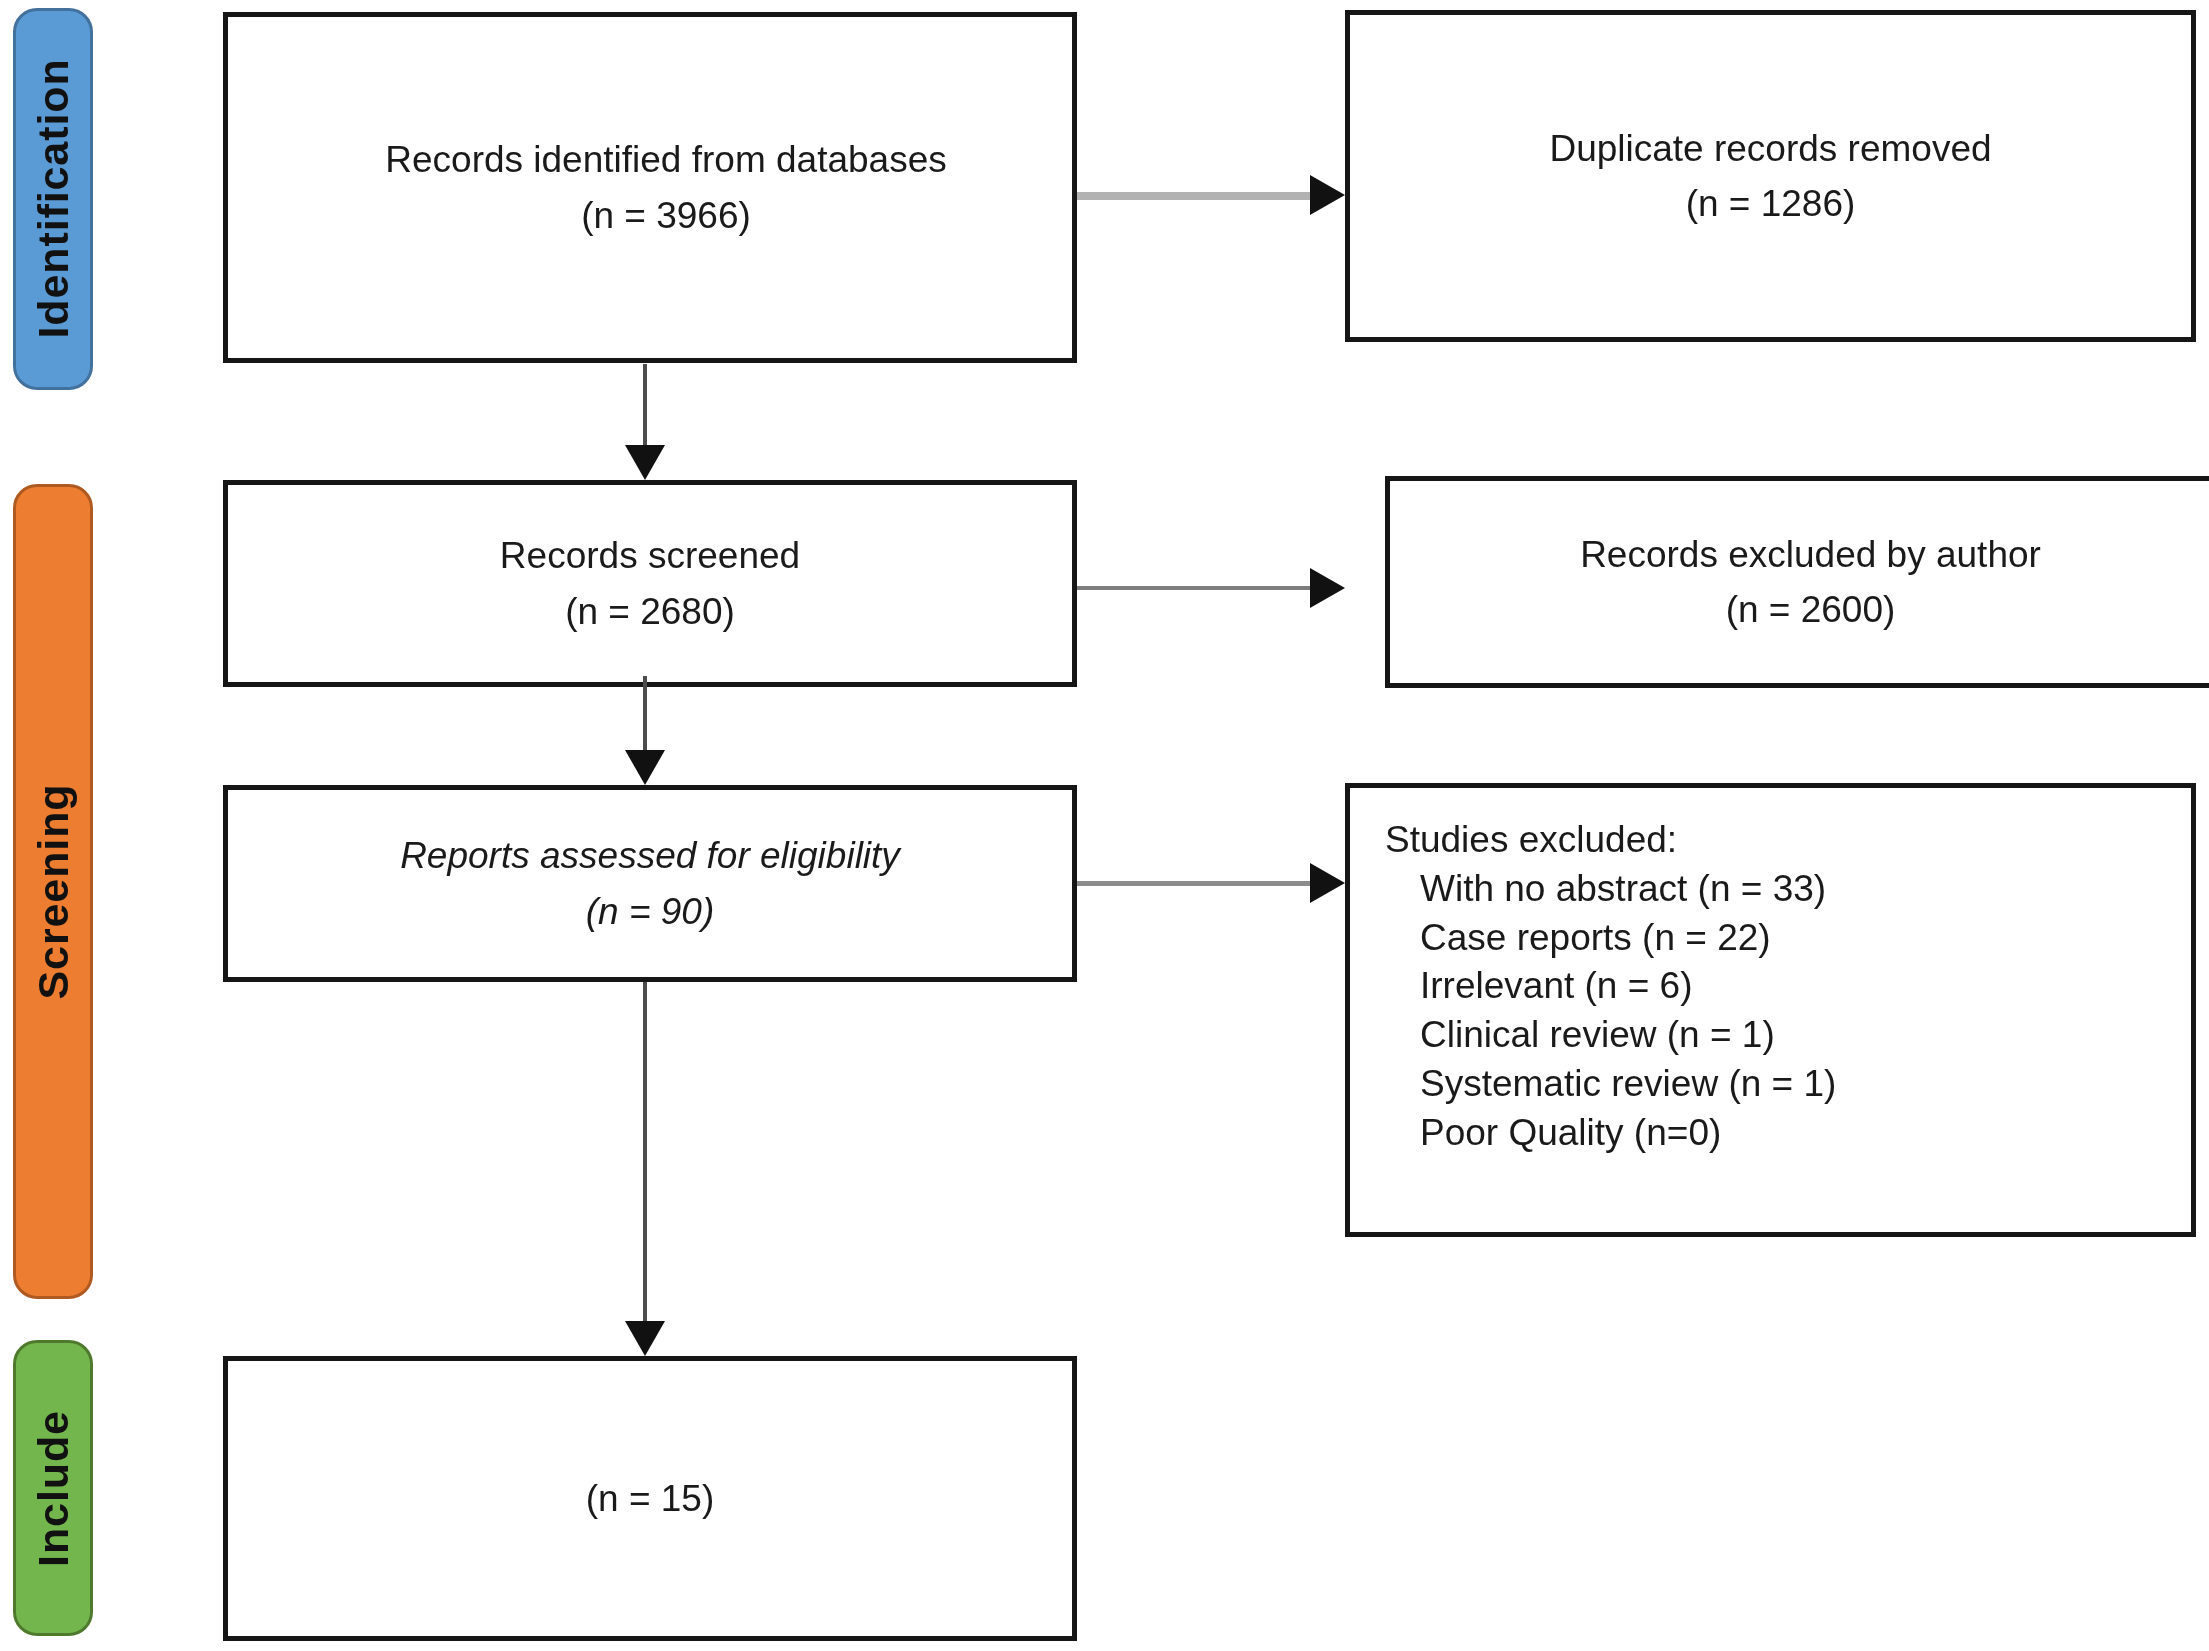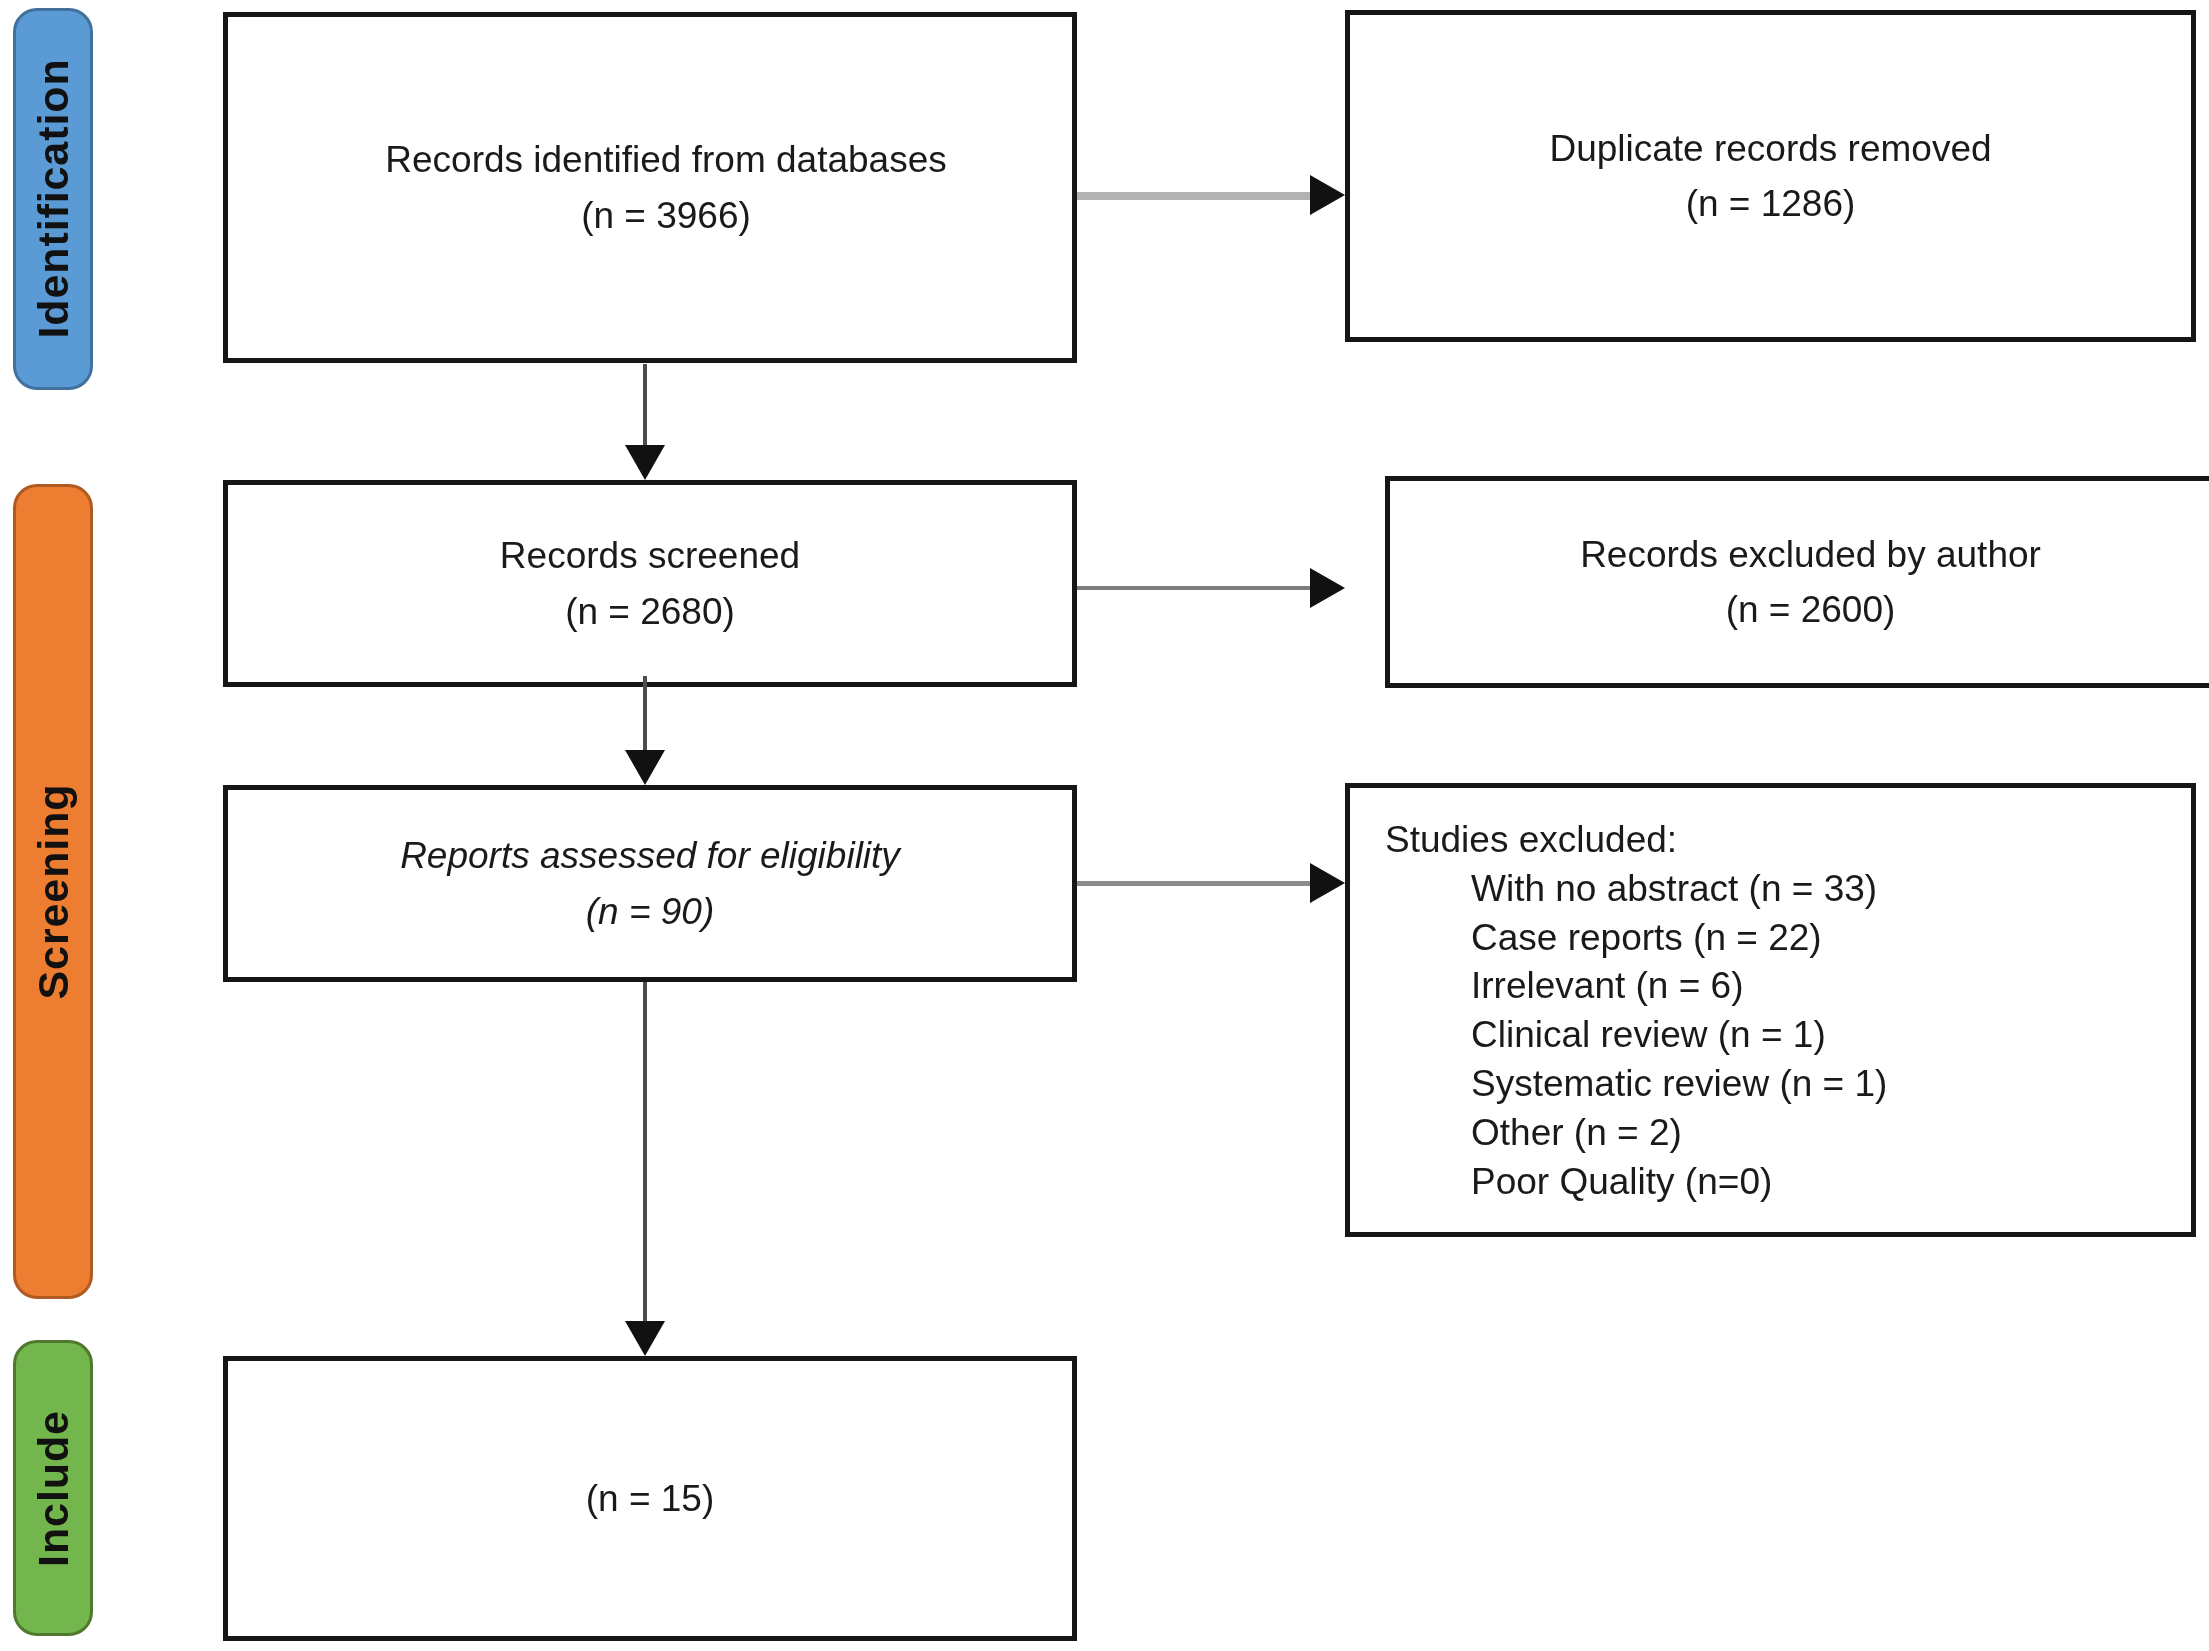--- a/index.html
+++ b/index.html
@@ -59,21 +59,21 @@
   .b-excluded-author{left:1345px;top:476px;width:851px;height:212px;margin-left:40px;}
   .b-assessed{left:223px;top:785px;width:854px;height:197px;font-style:italic;}
   .b-reports-excluded{left:1345px;top:783px;width:851px;height:454px;}
   .b-included{left:223px;top:1356px;width:854px;height:285px;}
 
   .box-list{
     padding:28px 22.4px 0 35px;
     font-size:37px;
     line-height:1.32;
   }
-  .excl-item{margin-left:86px;}
+  .excl-item{margin-left:35px;}
 
   
   .hline,.vline{position:absolute;}
   .hline{background:#9a9a9a;}
   .vline{background:#4d4d4d;}
   .ah-right{
     position:absolute;width:0;height:0;
     border-top:20.5px solid transparent;
     border-bottom:20.5px solid transparent;
     border-left:35px solid #111;
@@ -148,21 +148,20 @@
   </div>
 
   <div class="fbox b-reports-excluded">
     <div class="box-list">
       <div>Studies excluded:</div>
       <div class="excl-item">With no abstract (n = 33)</div>
       <div class="excl-item">Case reports (n = 22)</div>
       <div class="excl-item">Irrelevant (n = 6)</div>
       <div class="excl-item">Clinical review (n = 1)</div>
       <div class="excl-item">Systematic review (n = 1)</div>
-      <div class="excl-item">Other (n = 2)</div>
       <div class="excl-item">Poor Quality (n=0)</div>
     </div>
   </div>
 
   <div class="fbox b-included">
     <div class="box-center">
       <span>(n = 15)</span>
     </div>
   </div>
 

